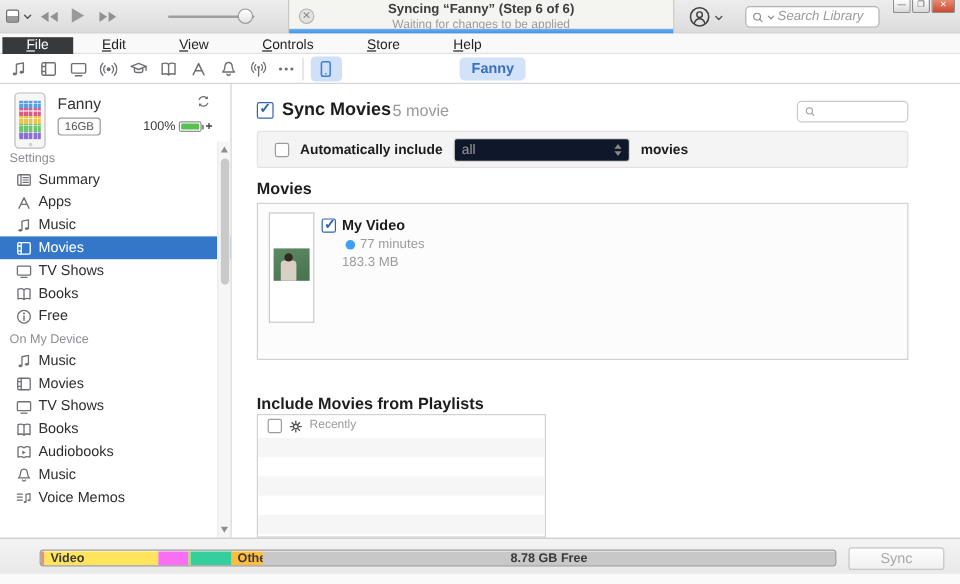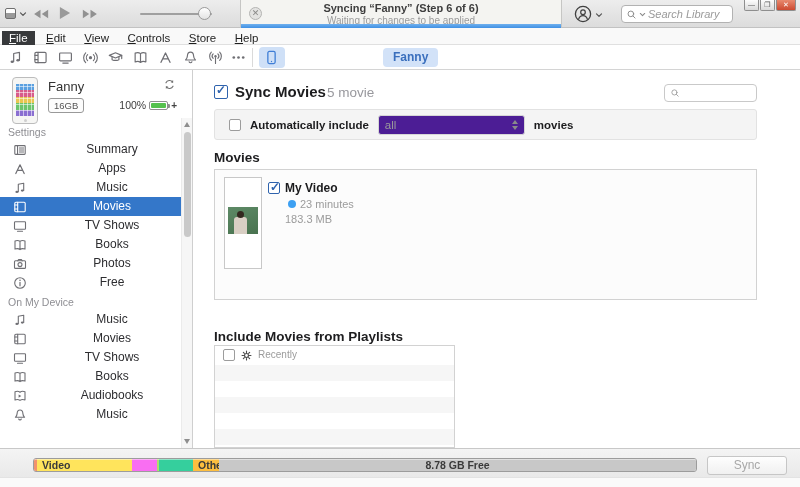--- a/index.html
+++ b/index.html
@@ -42,21 +42,21 @@
   .searchbox input::placeholder { color:#9a9a9a; }
 
   .winbtns { position:absolute; left:744px; top:0; display:flex; gap:1px; }
   .wb { height:11px; border:1px solid #8e8e8e; border-top:none; border-radius:0 0 2px 2px;
     background:linear-gradient(#fdfdfd,#d9d9d9); color:#555; font-size:7px; line-height:9px; text-align:center; }
   .wb-min, .wb-max { width:15px; } .wb-close { width:20px; background:linear-gradient(#e88a6f,#cc4a31); color:#fff; }
 
   
   .menubar { position:absolute; left:0; top:28px; width:800px; height:17px; background:#f9f9f9;
     border-bottom:1px solid #e0e0e0; padding-left:2px; }
-  .menu-item { display:inline-block; padding:1px 7px; font-size:11.5px; color:#1f1f1f; }
+  .menu-item { display:inline-block; padding:1px 20px; font-size:11.5px; color:#1f1f1f; }
   .menu-item::first-letter { text-decoration:underline; }
   .menu-item.active { background:#37393b; color:#fff; }
 
   
   .mediabar { position:absolute; left:0; top:45px; width:800px; height:25px; background:#fff; border-bottom:1px solid #d4d4d4; }
   .mi { position:absolute; top:5px; width:15px; height:15px; color:#6f6f74; }
   .mediabar .sep { position:absolute; left:252px; top:3px; width:1px; height:19px; background:#dadada; }
   .device-pill { position:absolute; left:259px; top:2px; width:26px; height:21px; background:#cfe0f7; border-radius:4px; }
   .device-pill .mi { position:absolute; left:5px; top:3px; color:#3f7ed6; }
   .fanny-pill { position:absolute; left:383px; top:3px; height:19px; padding:0 10px; background:#d2e2f8;
@@ -77,21 +77,21 @@
   .badge-cap { position:absolute; left:48px; top:28px; font-size:9.5px; color:#555; border:1px solid #999;
     border-radius:3px; padding:1px 5px; background:#fcfcfc; }
   .sync-ic { position:absolute; left:163px; top:8px; width:13px; height:13px; color:#6f6f6f; }
   .battery-row { position:absolute; right:15px; top:29px; display:flex; align-items:center; gap:3px; }
   .battery-pct { font-size:10.5px; color:#3c3c3c;margin-left:38px; }
   .battery { position:relative; width:19px; height:9px; border:1px solid #8f8f8f; border-radius:2px; }
   .battery::before { content:""; position:absolute; inset:1px; background:#55c14e; border-radius:1px; }
   .battery::after { content:""; position:absolute; right:-3px; top:2px; width:2px; height:4px; background:#8f8f8f; border-radius:0 1px 1px 0; }
   .battery-plus { font-size:10px; color:#444; font-weight:bold; }
   .sec-label { height:16px; line-height:16px; margin:2px 0 0 8px; font-size:10.5px; color:#8e8e93; }
-  .side-row { position:relative; height:19px; line-height:19px; padding-left:32px; font-size:12px; color:#2d2d30;text-align:center; }
+  .side-row { position:relative; height:19px; line-height:19px; padding-left:32px; font-size:12px; color:#2d2d30; }
   .side-row .side-ic { position:absolute; left:13px; top:2.5px; width:14px; height:14px; color:#6f6f74; }
   .side-row.sel { background:#3477c9; color:#fff; }
   .side-row.sel .side-ic { color:#fff; }
   .side-scroll { position:absolute; left:181px; top:48px; width:11px; height:330px; background:#f6f6f6; border-left:1px solid #ebebeb; }
   .sarrow { position:absolute; left:2px; width:0; height:0; border-left:3.5px solid transparent; border-right:3.5px solid transparent; }
   .sarrow.up { top:4px; border-bottom:5px solid #8e8e8e; }
   .sarrow.down { bottom:4px; border-top:5px solid #8e8e8e; }
   .sthumb { position:absolute; left:1.5px; top:14px; width:7px; height:105px; background:#c9c9c9; border-radius:4px; }
 
   
@@ -104,21 +104,21 @@
   .sync-cb { left:214px; top:85px; width:14px; height:14px; }
   .sync-title { left:235px; top:83px; font-size:15px; font-weight:600; color:#1c1c1e; }
   .sync-count { left:327px; top:85px; font-size:13.5px; color:#98989d; }
   .content-search { left:664px; top:84px; width:93px; height:18px; border:1px solid #c9c9c9; border-radius:4px;
     background:#fff; display:flex; align-items:center; padding:0 5px; }
   .content-search .mag { width:10px; height:10px; color:#9a9a9a; }
 
   .auto-box { left:214px; top:109px; width:543px; height:31px; background:#f4f4f4; border:1px solid #e2e2e2;
     border-radius:3px; display:flex; align-items:center; padding-left:14px; gap:9px; }
   .auto-label { font-size:11.5px; font-weight:bold; color:#1c1c1e; }
-  .dropdown { width:147px; height:20px; background:#4c1d95; border:1px solid #d6d6d6; border-radius:3px;
+  .dropdown { width:147px; height:20px; background:#0f172a; border:1px solid #d6d6d6; border-radius:3px;
     display:flex; align-items:center; justify-content:space-between; padding:0 6px; }
   .dd-value { font-size:11.5px; color:#9b9b9b; }
   .dd-stepper { display:flex; flex-direction:column; gap:2px; }
   .dd-stepper i { width:0; height:0; border-left:3.5px solid transparent; border-right:3.5px solid transparent; }
   .dd-up { border-bottom:4px solid #8a8a8a; } .dd-down { border-top:4px solid #8a8a8a; }
   .auto-suffix { font-size:11.5px; font-weight:bold; color:#1c1c1e; }
 
   .sec-title { font-size:13.5px; font-weight:600; color:#1d1d1f; }
   .movies-title { left:214px; top:150px; }
   .movies-box { left:214px; top:169px; width:543px; height:131px; border:1px solid #d2d2d2; background:#fcfcfc; }
@@ -364,27 +364,20 @@
             <path d="M4.5 12.2h5" fill="none" stroke="currentColor" stroke-linecap="round" stroke-linejoin="round" stroke-width="1.1"></path>
           </svg>
         </span><span>TV Shows</span></div>
     <div class="side-row"><span class="side-ic">
           <svg viewBox="0 0 14 14">
             <path d="M7 3.4C5.9 2.5 3.4 2.4 2 2.9v8.2c1.4-.5 3.9-.4 5 .5 1.1-.9 3.6-1 5-.5V2.9c-1.4-.5-3.9-.4-5 .5zM7 3.4v8.2" fill="none" stroke="currentColor" stroke-linecap="round" stroke-linejoin="round" stroke-width="1.1"></path>
           </svg>
         </span><span>Books</span></div>
     <div class="side-row"><span class="side-ic">
           <svg viewBox="0 0 14 14">
-            <rect x="1.5" y="3.8" width="11" height="7.6" rx="1" fill="none" stroke="currentColor" stroke-linecap="round" stroke-linejoin="round" stroke-width="1.1"></rect>
-            <circle cx="7" cy="7.6" r="2" fill="none" stroke="currentColor" stroke-linecap="round" stroke-linejoin="round" stroke-width="1.1"></circle>
-            <path d="M4.8 3.8l.8-1.2h2.8l.8 1.2" fill="none" stroke="currentColor" stroke-linecap="round" stroke-linejoin="round" stroke-width="1.1"></path>
-          </svg>
-        </span><span>Photos</span></div>
-    <div class="side-row"><span class="side-ic">
-          <svg viewBox="0 0 14 14">
             <circle cx="7" cy="7" r="5.3" fill="none" stroke="currentColor" stroke-linecap="round" stroke-linejoin="round" stroke-width="1.1"></circle>
             <path d="M7 6.4v3.4" fill="none" stroke="currentColor" stroke-linecap="round" stroke-linejoin="round" stroke-width="1.2"></path>
             <circle cx="7" cy="4.3" r=".8" fill="currentColor"></circle>
           </svg>
         </span><span>Free</span></div>
 
     <div class="sec-label">On My Device</div>
     <div class="side-row"><span class="side-ic">
           <svg viewBox="0 0 14 14">
             <path d="M5.3 10.8V3.3l5.4-1.1v7.3" fill="none" stroke="currentColor" stroke-linecap="round" stroke-linejoin="round" stroke-width="1.1"></path>
@@ -414,20 +407,28 @@
             <path d="M7 3.2C5.9 2.3 3.4 2.2 2 2.7v8.2c1.4-.5 3.9-.4 5 .5 1.1-.9 3.6-1 5-.5V2.7c-1.4-.5-3.9-.4-5 .5z" fill="none" stroke="currentColor" stroke-linecap="round" stroke-linejoin="round" stroke-width="1.1"></path>
             <path d="M5.6 5.4v3.4L8.3 7z" fill="currentColor"></path>
           </svg>
         </span><span>Audiobooks</span></div>
     <div class="side-row"><span class="side-ic">
           <svg viewBox="0 0 14 14">
             <path d="M7 2c-2.2 0-2.8 1.7-2.9 3.6-.1 1.8-.8 2.9-1.7 3.7h9.2c-.9-.8-1.6-1.9-1.7-3.7C9.8 3.7 9.2 2 7 2z" fill="none" stroke="currentColor" stroke-linecap="round" stroke-linejoin="round" stroke-width="1.1"></path>
             <path d="M5.7 11a1.4 1.4 0 0 0 2.6 0" fill="none" stroke="currentColor" stroke-linecap="round" stroke-linejoin="round" stroke-width="1.1"></path>
           </svg>
         </span><span>Music</span></div>
+    <div class="side-row"><span class="side-ic">
+          <svg viewBox="0 0 14 14">
+            <path d="M1.5 3.8h4M1.5 6.3h4M1.5 8.8h4" fill="none" stroke="currentColor" stroke-linecap="round" stroke-linejoin="round" stroke-width="1.1"></path>
+            <path d="M8.7 10.3V4l3.3-.7v5.4" fill="none" stroke="currentColor" stroke-linecap="round" stroke-linejoin="round" stroke-width="1"></path>
+            <ellipse cx="7.8" cy="10.4" rx="1.1" ry=".9" fill="currentColor"></ellipse>
+            <ellipse cx="11" cy="8.9" rx="1.1" ry=".9" fill="currentColor"></ellipse>
+          </svg>
+        </span><span>Voice Memos</span></div>
 
     <div class="side-scroll">
       <span class="sarrow up"></span>
       <span class="sthumb"></span>
       <span class="sarrow down"></span>
     </div>
   </div>
 
   <span class="cblk cb checked sync-cb"></span>
   <span class="cblk sync-title">Sync Movies</span>
@@ -455,21 +456,21 @@
   </div>
 
   <div class="cblk sec-title movies-title">Movies</div>
   <div class="cblk movies-box"></div>
   <div class="cblk vthumb">
       <div class="vimg"></div>
     </div>
   <span class="cblk cb checked mv-cb"></span>
   <span class="cblk mv-title">My Video</span>
   <span class="cblk mv-dot"></span>
-  <span class="cblk mv-dur">23 minutes</span>
+  <span class="cblk mv-dur">77 minutes</span>
   <span class="cblk mv-size">183.3 MB</span>
 
   <div class="cblk sec-title pl-title">Include Movies from Playlists</div>
   <div class="cblk pl-box">
     <div class="pl-row">
       <span class="cb"></span>
       <span class="pl-gear">
           <svg viewBox="0 0 14 14">
             <circle cx="7" cy="7" r="2.1" fill="none" stroke="currentColor" stroke-linecap="round" stroke-linejoin="round" stroke-width="1.2"></circle>
             <path d="M7 2.2v1.6M7 10.2v1.6M2.2 7h1.6M10.2 7h1.6M3.6 3.6l1.1 1.1M9.3 9.3l1.1 1.1M10.4 3.6 9.3 4.7M4.7 9.3l-1.1 1.1" fill="none" stroke="currentColor" stroke-linecap="round" stroke-linejoin="round" stroke-width="1.2"></path>

